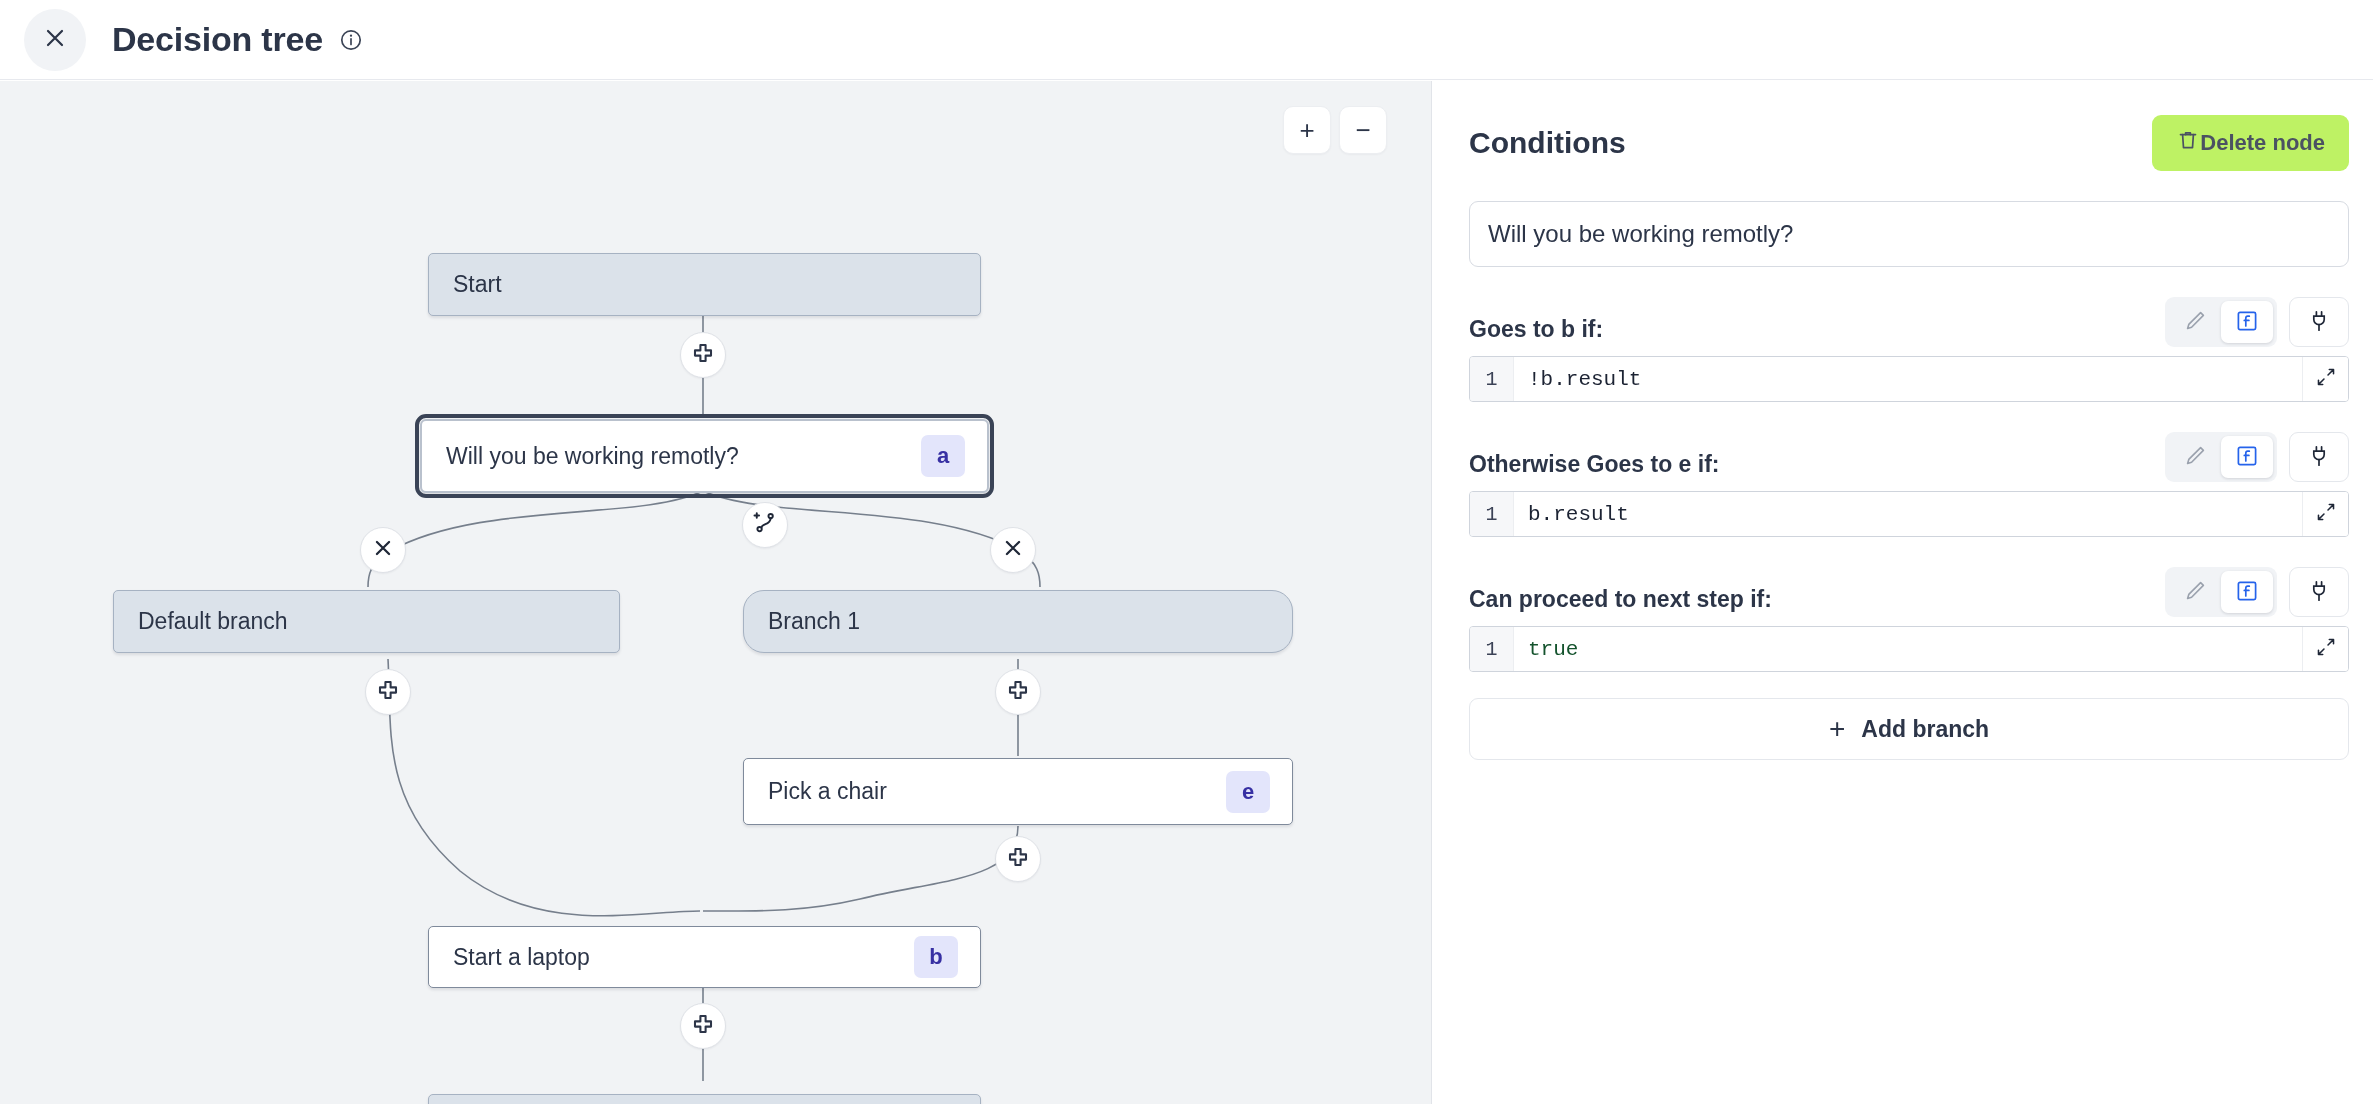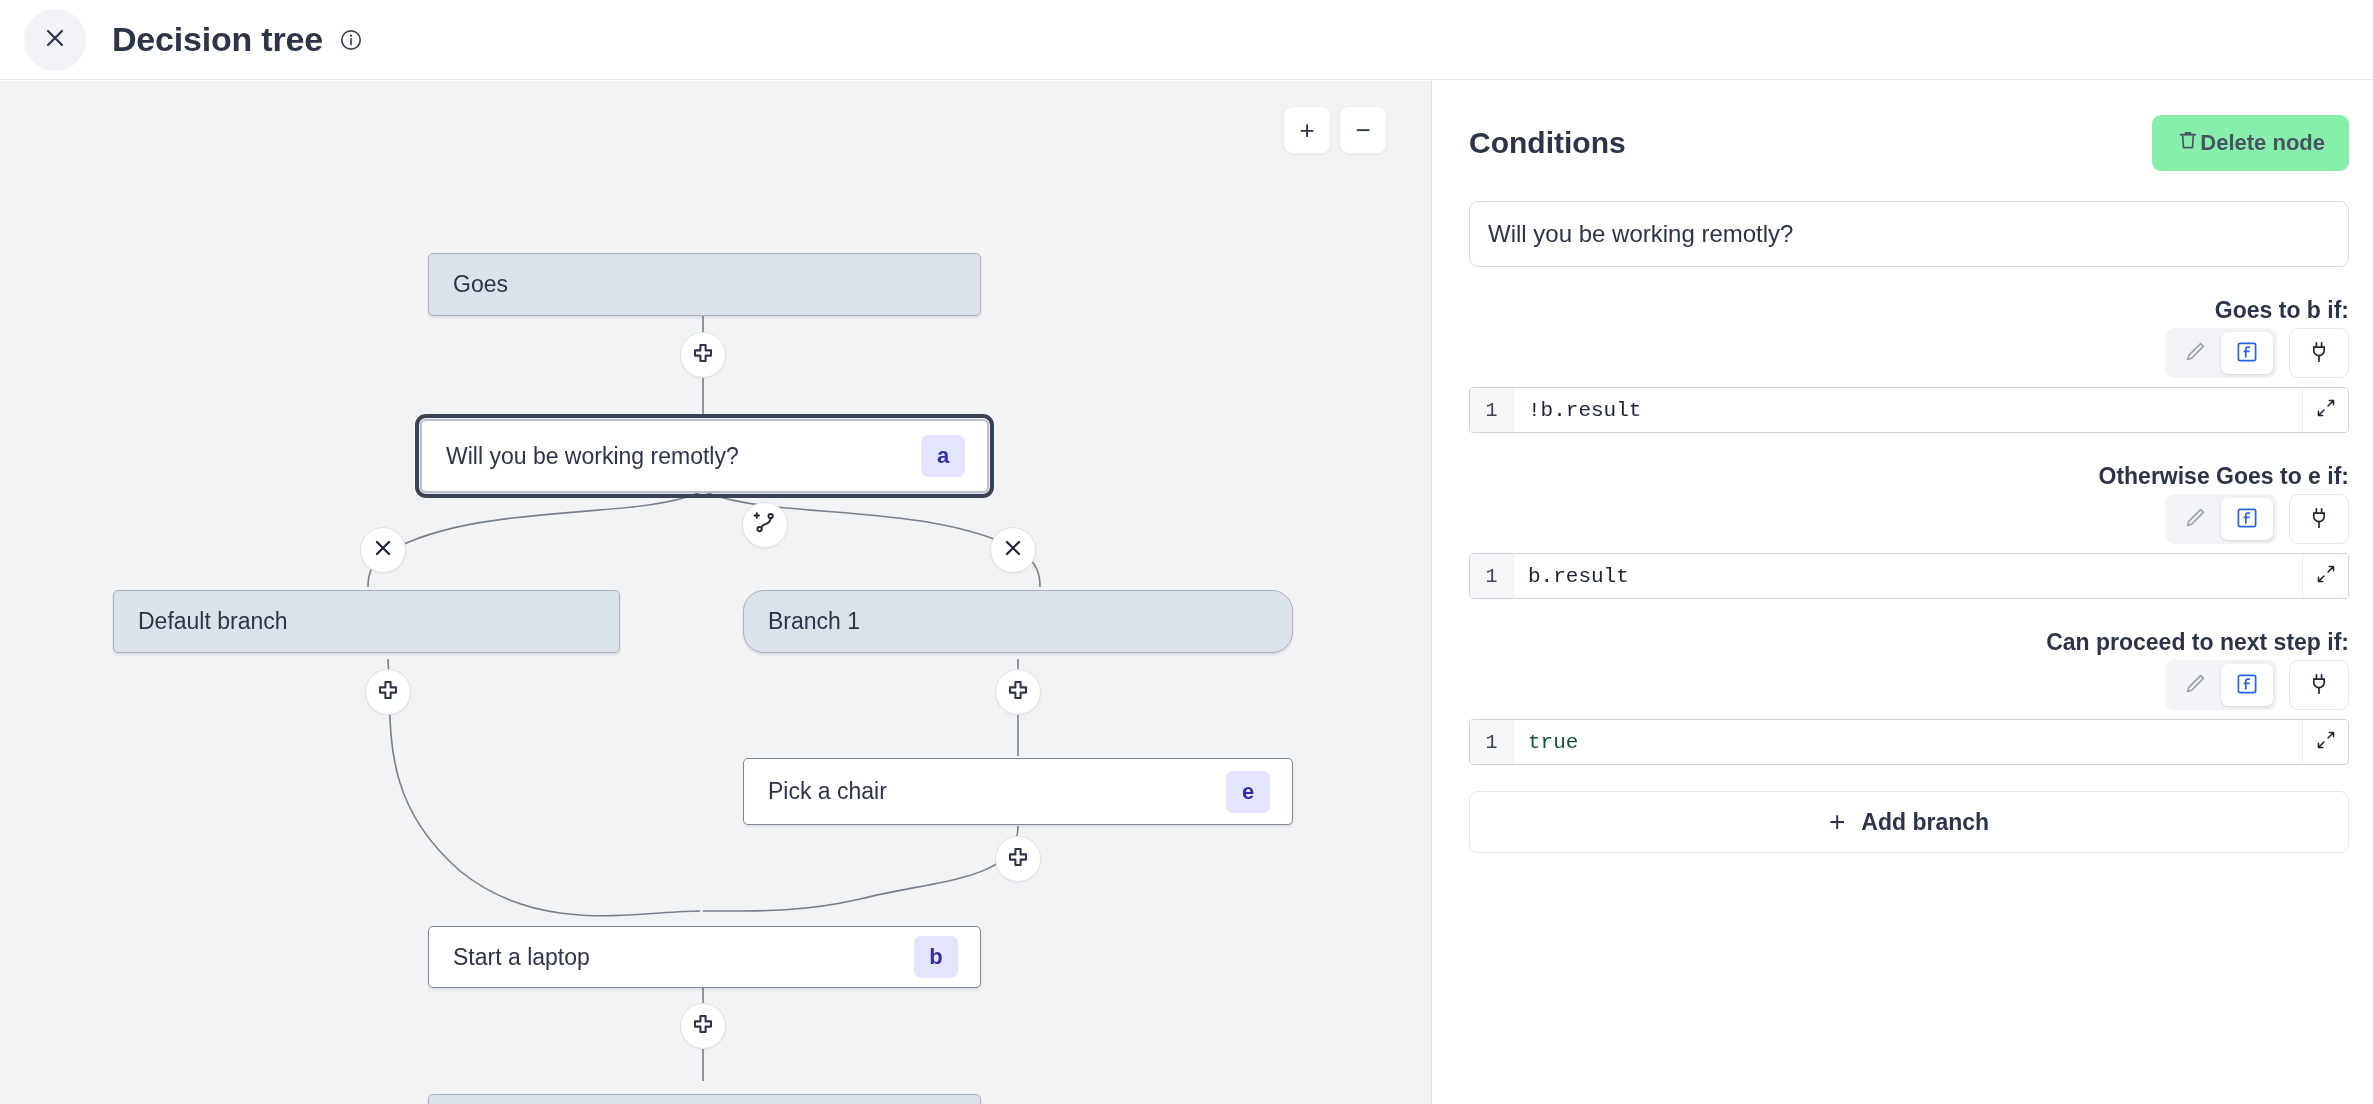--- a/index.html
+++ b/index.html
@@ -110,21 +110,21 @@
     padding: 28px 24px 0 36px;
     overflow: hidden;
   }
   .panel-head {
     display: flex; align-items: center; justify-content: space-between;
     margin-bottom: 30px;
   }
   .panel-title { font-size: 30px; font-weight: bold; color: #2c3548; }
   .delete-node-btn {
     display: flex; align-items: center; 
-    background: #86efac; border: none; border-radius: 9px;
+    background: #bef264; border: none; border-radius: 9px;
     padding: 13px 24px; cursor: pointer;
     font-size: 22px; font-weight: bold; color: #4b5262;
     font-family: "Liberation Sans", sans-serif;
   }
   .delete-node-btn svg { width: 24px; height: 24px; }
 
   .field-label {
     font-size: 24px; color: #6d7586; margin-bottom: 14px;
   }
   .summary-input {
@@ -133,21 +133,21 @@
     background: #ffffff;
     padding: 0 18px;
     font-size: 24px; color: #2c3548;
     font-family: "Liberation Sans", sans-serif;
     outline: none;
   }
 
   .cond-block { margin-top: 30px; }
   .cond-row {
     display: flex; align-items: flex-end; justify-content: space-between;
-    margin-bottom: 9px; min-height: 50px; flex-direction: column;
+    margin-bottom: 9px; min-height: 50px;
   }
   .cond-title {
     font-size: 23px; font-weight: bold; color: #2c3548;
     padding-bottom: 4px;
   }
   .cond-tools { display: flex; align-items: center; gap: 12px; }
   .seg-group {
     display: flex; align-items: center;
     background: #f1f3f6; border-radius: 9px; padding: 4px;
   }
@@ -258,21 +258,21 @@
 
         <path d="M1018 578 L1018 675"></path>
 
         <path d="M1018 745 C 1018 800, 940 798, 860 818 C 800 832, 750 830, 703 830"></path>
 
         <path d="M703 906 L703 1000"></path>
       </g>
     </svg>
 
     <div class="node terminal" style="left:428px; top:172px; width:553px; height:63px;">
-      <span class="node-label">Goes</span>
+      <span class="node-label">Start</span>
     </div>
 
     <div class="node selected" style="left:420px; top:338px; width:569px; height:74px;">
       <span class="node-label">Will you be working remotly?</span>
       <span class="badge">a</span>
     </div>
 
     <div class="node terminal" style="left:113px; top:509px; width:507px; height:63px;">
       <span class="node-label">Default branch</span>
     </div>

